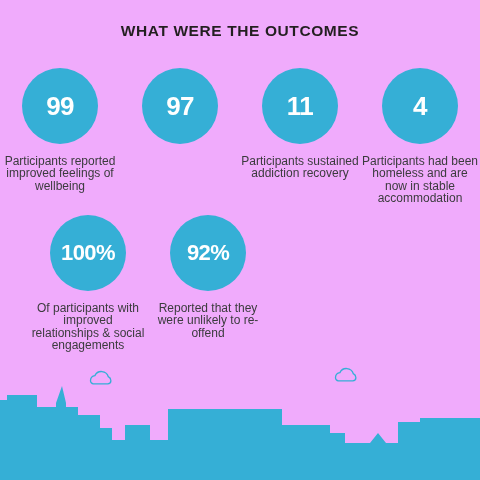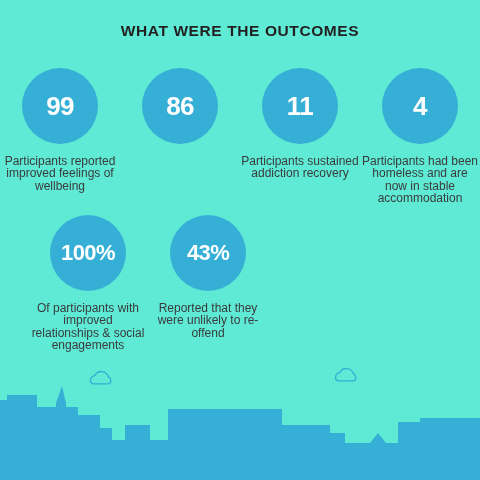--- a/index.html
+++ b/index.html
@@ -13,21 +13,21 @@
     background: #ffffff;
     font-family: "Liberation Sans", sans-serif;
     overflow: hidden;
     position: relative;
   }
 
   #infographic {
     position: relative;
     width: 480px;
     height: 480px;
-    background: #5eead4;
+    background: #f0abfc;
     overflow: hidden;
   }
 
   
   .title {
     position: absolute;
     top: 22px;
     left: 0;
     width: 480px;
     text-align: center;
@@ -124,21 +124,21 @@
 
       <div class="stat-cell">
         <div class="stat-circle">
           <span class="stat-value">99</span>
         </div>
         <div class="stat-caption">Participants reported improved feelings of wellbeing</div>
       </div>
 
       <div class="stat-cell">
         <div class="stat-circle">
-          <span class="stat-value">86</span>
+          <span class="stat-value">97</span>
         </div>
       </div>
 
       <div class="stat-cell">
         <div class="stat-circle">
           <span class="stat-value">11</span>
         </div>
         <div class="stat-caption">Participants sustained addiction recovery</div>
       </div>
 
@@ -155,21 +155,21 @@
 
       <div class="stat-cell">
         <div class="stat-circle">
           <span class="stat-value small-val">100%</span>
         </div>
         <div class="stat-caption">Of participants with improved relationships &amp; social engagements</div>
       </div>
 
       <div class="stat-cell">
         <div class="stat-circle">
-          <span class="stat-value small-val">43%</span>
+          <span class="stat-value small-val">92%</span>
         </div>
         <div class="stat-caption">Reported that they were unlikely to re-offend</div>
       </div>
 
 
 
     </div>
 
   </div>
 

